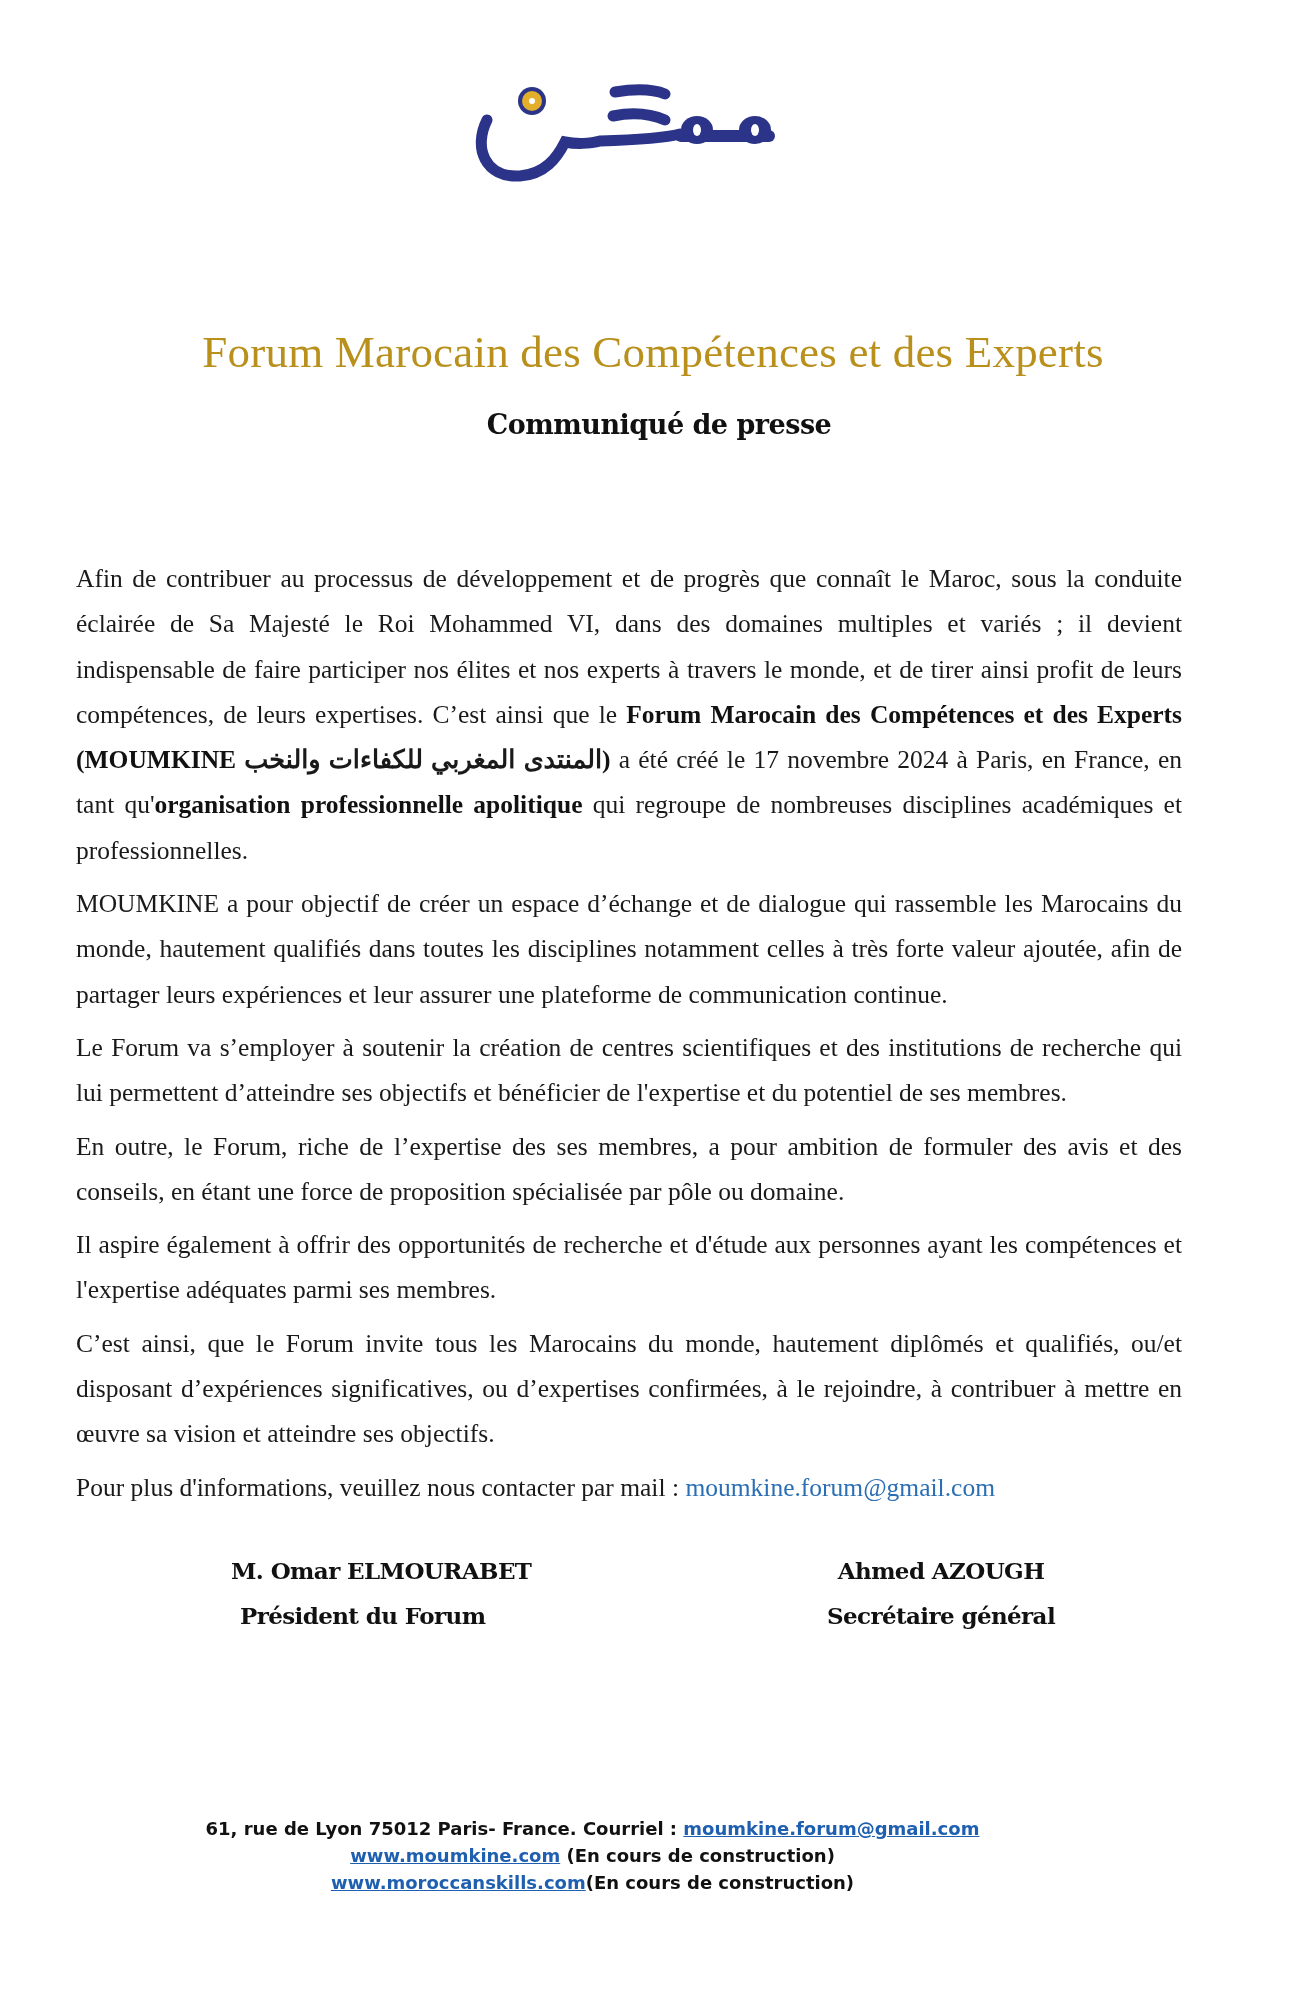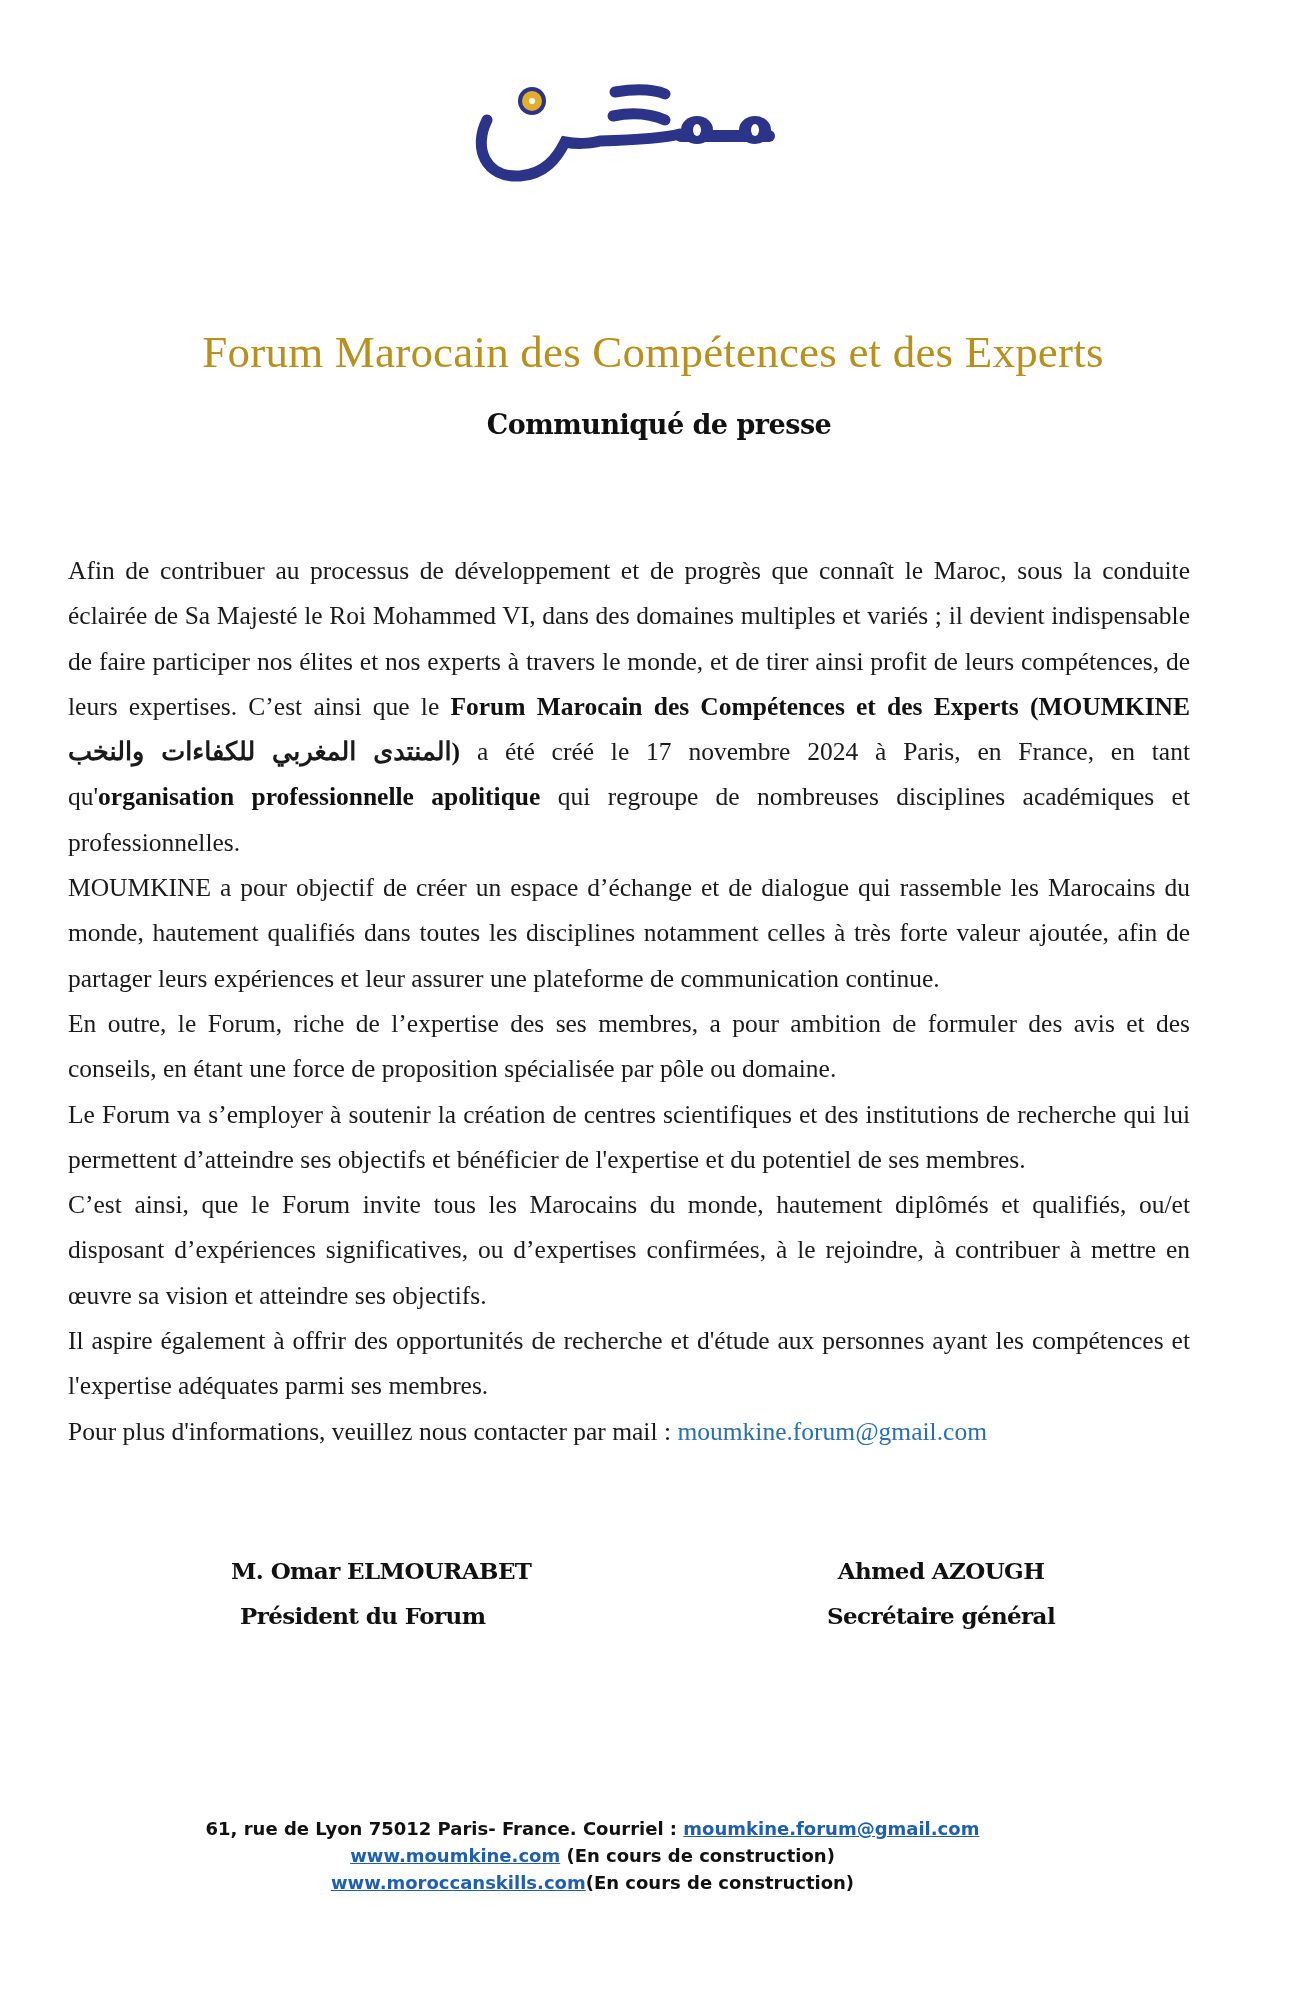--- a/index.html
+++ b/index.html
@@ -17,21 +17,21 @@
     position: absolute; left: 0; width: 1290px; top: 395px; text-align: center;
     font-family: "DejaVu Serif", "Liberation Serif", serif;
     font-size: 27px; font-weight: bold; color: #111; margin: 14px; letter-spacing: -0.5px;
   }
 
   .body {
     position: absolute; left: 68px; width: 1122px; top: 548px;
     font-family: "Liberation Serif", "DejaVu Serif", serif;
     font-size: 25.5px; line-height: 45.3px; color: #1a1a1a;
   }
-  .body p { margin: 0; text-align: justify; }
+  .body p { margin: 8px; text-align: justify; }
   .body b { font-weight: bold; color: #111; }
   .arabic { font-weight: bold; direction: rtl; unicode-bidi: isolate; }
   .link { color: #2a6eb3; text-decoration: none; }
 
   .sig { position: absolute; top: 1548px; font-family: "DejaVu Serif", "Liberation Serif", serif; font-weight: bold; color: #111; font-size: 23px; letter-spacing: -0.6px; line-height: 45px; }
   .sig-left { left: 215px; margin-left: 16px; }
   .sig-left .role { padding-left: 9px; }
   .sig-right { left: 827px; text-align: center; }
 
   .footer {
@@ -67,24 +67,24 @@
       <circle cx="67" cy="23" r="3" fill="#ffffff"></circle>
     </g>
   </svg>
 
   <h1 class="title">Forum Marocain des Compétences et des Experts</h1>
   <h2 class="subtitle">Communiqué de presse</h2>
 
   <div class="body">
     <p><span>Afin de contribuer au processus de développement et de progrès que connaît le Maroc, sous la conduite éclairée de Sa Majesté le Roi Mohammed VI, dans des domaines multiples et variés ; il devient indispensable de faire participer nos élites et nos experts à travers le monde, et de tirer ainsi profit de leurs compétences, de leurs expertises. C’est ainsi que le </span><b>Forum Marocain des Compétences et des Experts (MOUMKINE </b><span class="arabic">المنتدى المغربي للكفاءات والنخب</span><b>)</b><span> a été créé le 17 novembre 2024 à Paris, en France, en tant qu'</span><b>organisation professionnelle apolitique</b><span> qui regroupe de nombreuses disciplines académiques et professionnelles.</span></p>
     <p>MOUMKINE a pour objectif de créer un espace d’échange et de dialogue qui rassemble les Marocains du monde, hautement qualifiés dans toutes les disciplines notamment celles à très forte valeur ajoutée, afin de partager leurs expériences et leur assurer une plateforme de communication continue.</p>
+    <p>Le Forum va s’employer à soutenir la création de centres scientifiques et des institutions de recherche qui lui permettent d’atteindre ses objectifs et bénéficier de l'expertise et du potentiel de ses membres.</p>
     <p>En outre, le Forum, riche de l’expertise des ses membres, a pour ambition de formuler des avis et des conseils, en étant une force de proposition spécialisée par pôle ou domaine.</p>
-    <p>Le Forum va s’employer à soutenir la création de centres scientifiques et des institutions de recherche qui lui permettent d’atteindre ses objectifs et bénéficier de l'expertise et du potentiel de ses membres.</p>
+    <p>Il aspire également à offrir des opportunités de recherche et d'étude aux personnes ayant les compétences et l'expertise adéquates parmi ses membres.</p>
     <p>C’est ainsi, que le Forum invite tous les Marocains du monde, hautement diplômés et qualifiés, ou/et disposant d’expériences significatives, ou d’expertises confirmées, à le rejoindre, à contribuer à mettre en œuvre sa vision et atteindre ses objectifs.</p>
-    <p>Il aspire également à offrir des opportunités de recherche et d'étude aux personnes ayant les compétences et l'expertise adéquates parmi ses membres.</p>
     <p><span>Pour plus d'informations, veuillez nous contacter par mail : </span><a class="link">moumkine.forum@gmail.com</a></p>
   </div>
 
   <div class="sig sig-left">
     <div>M. Omar ELMOURABET</div>
     <div class="role">Président du Forum</div>
   </div>
   <div class="sig sig-right">
     <div>Ahmed AZOUGH</div>
     <div>Secrétaire général</div>

